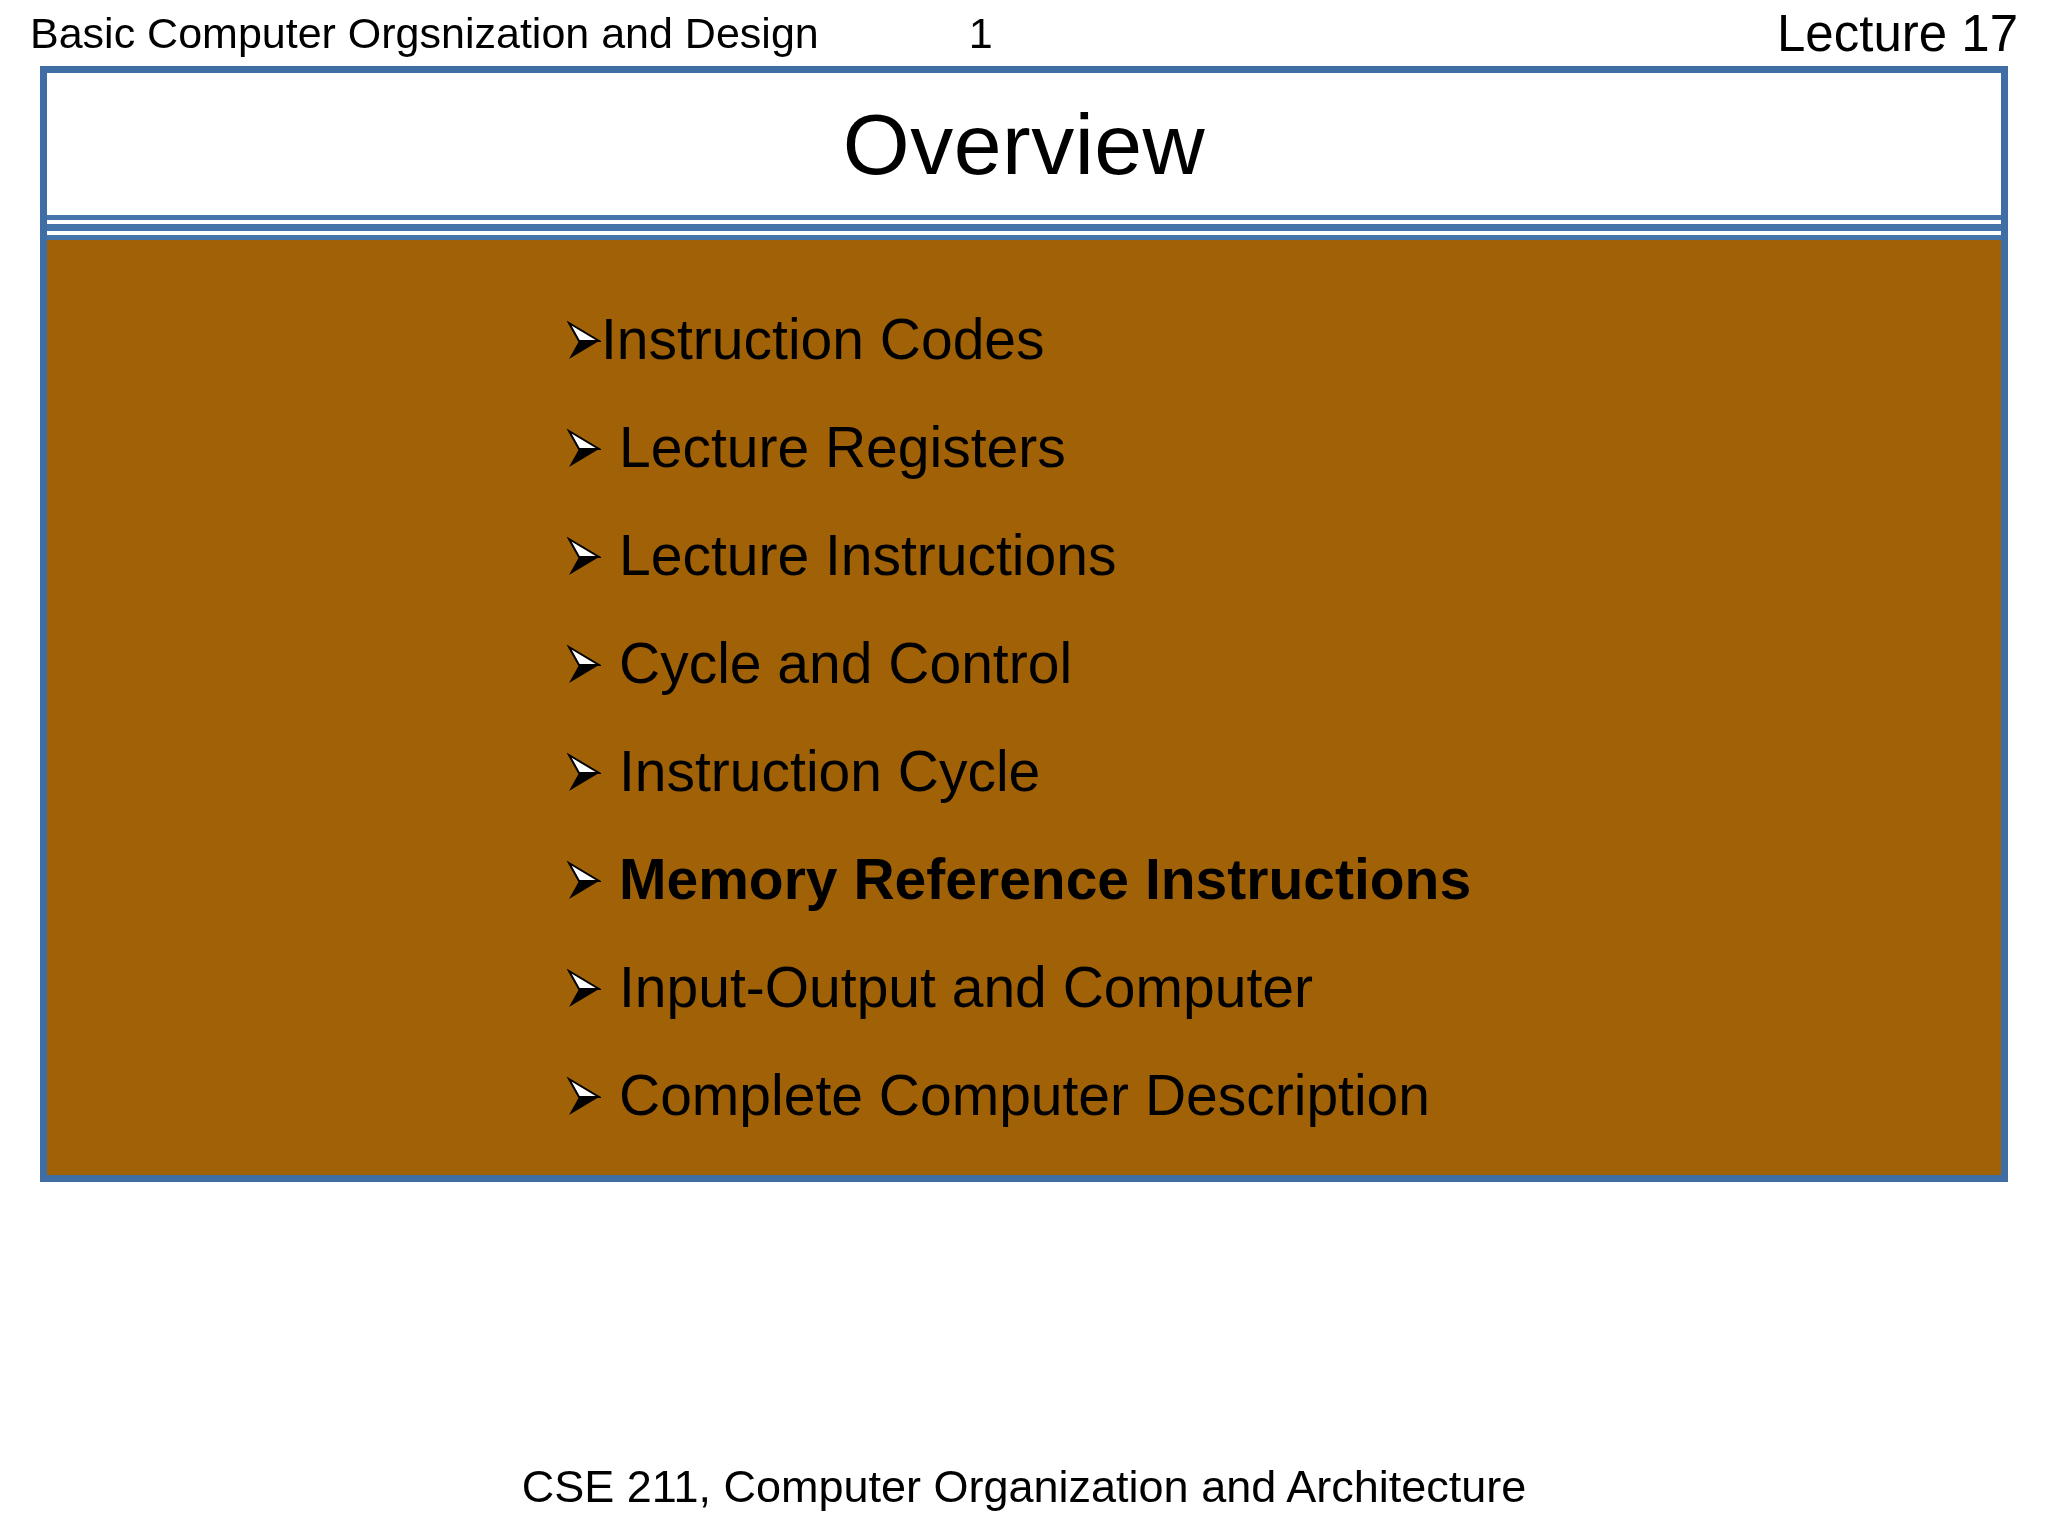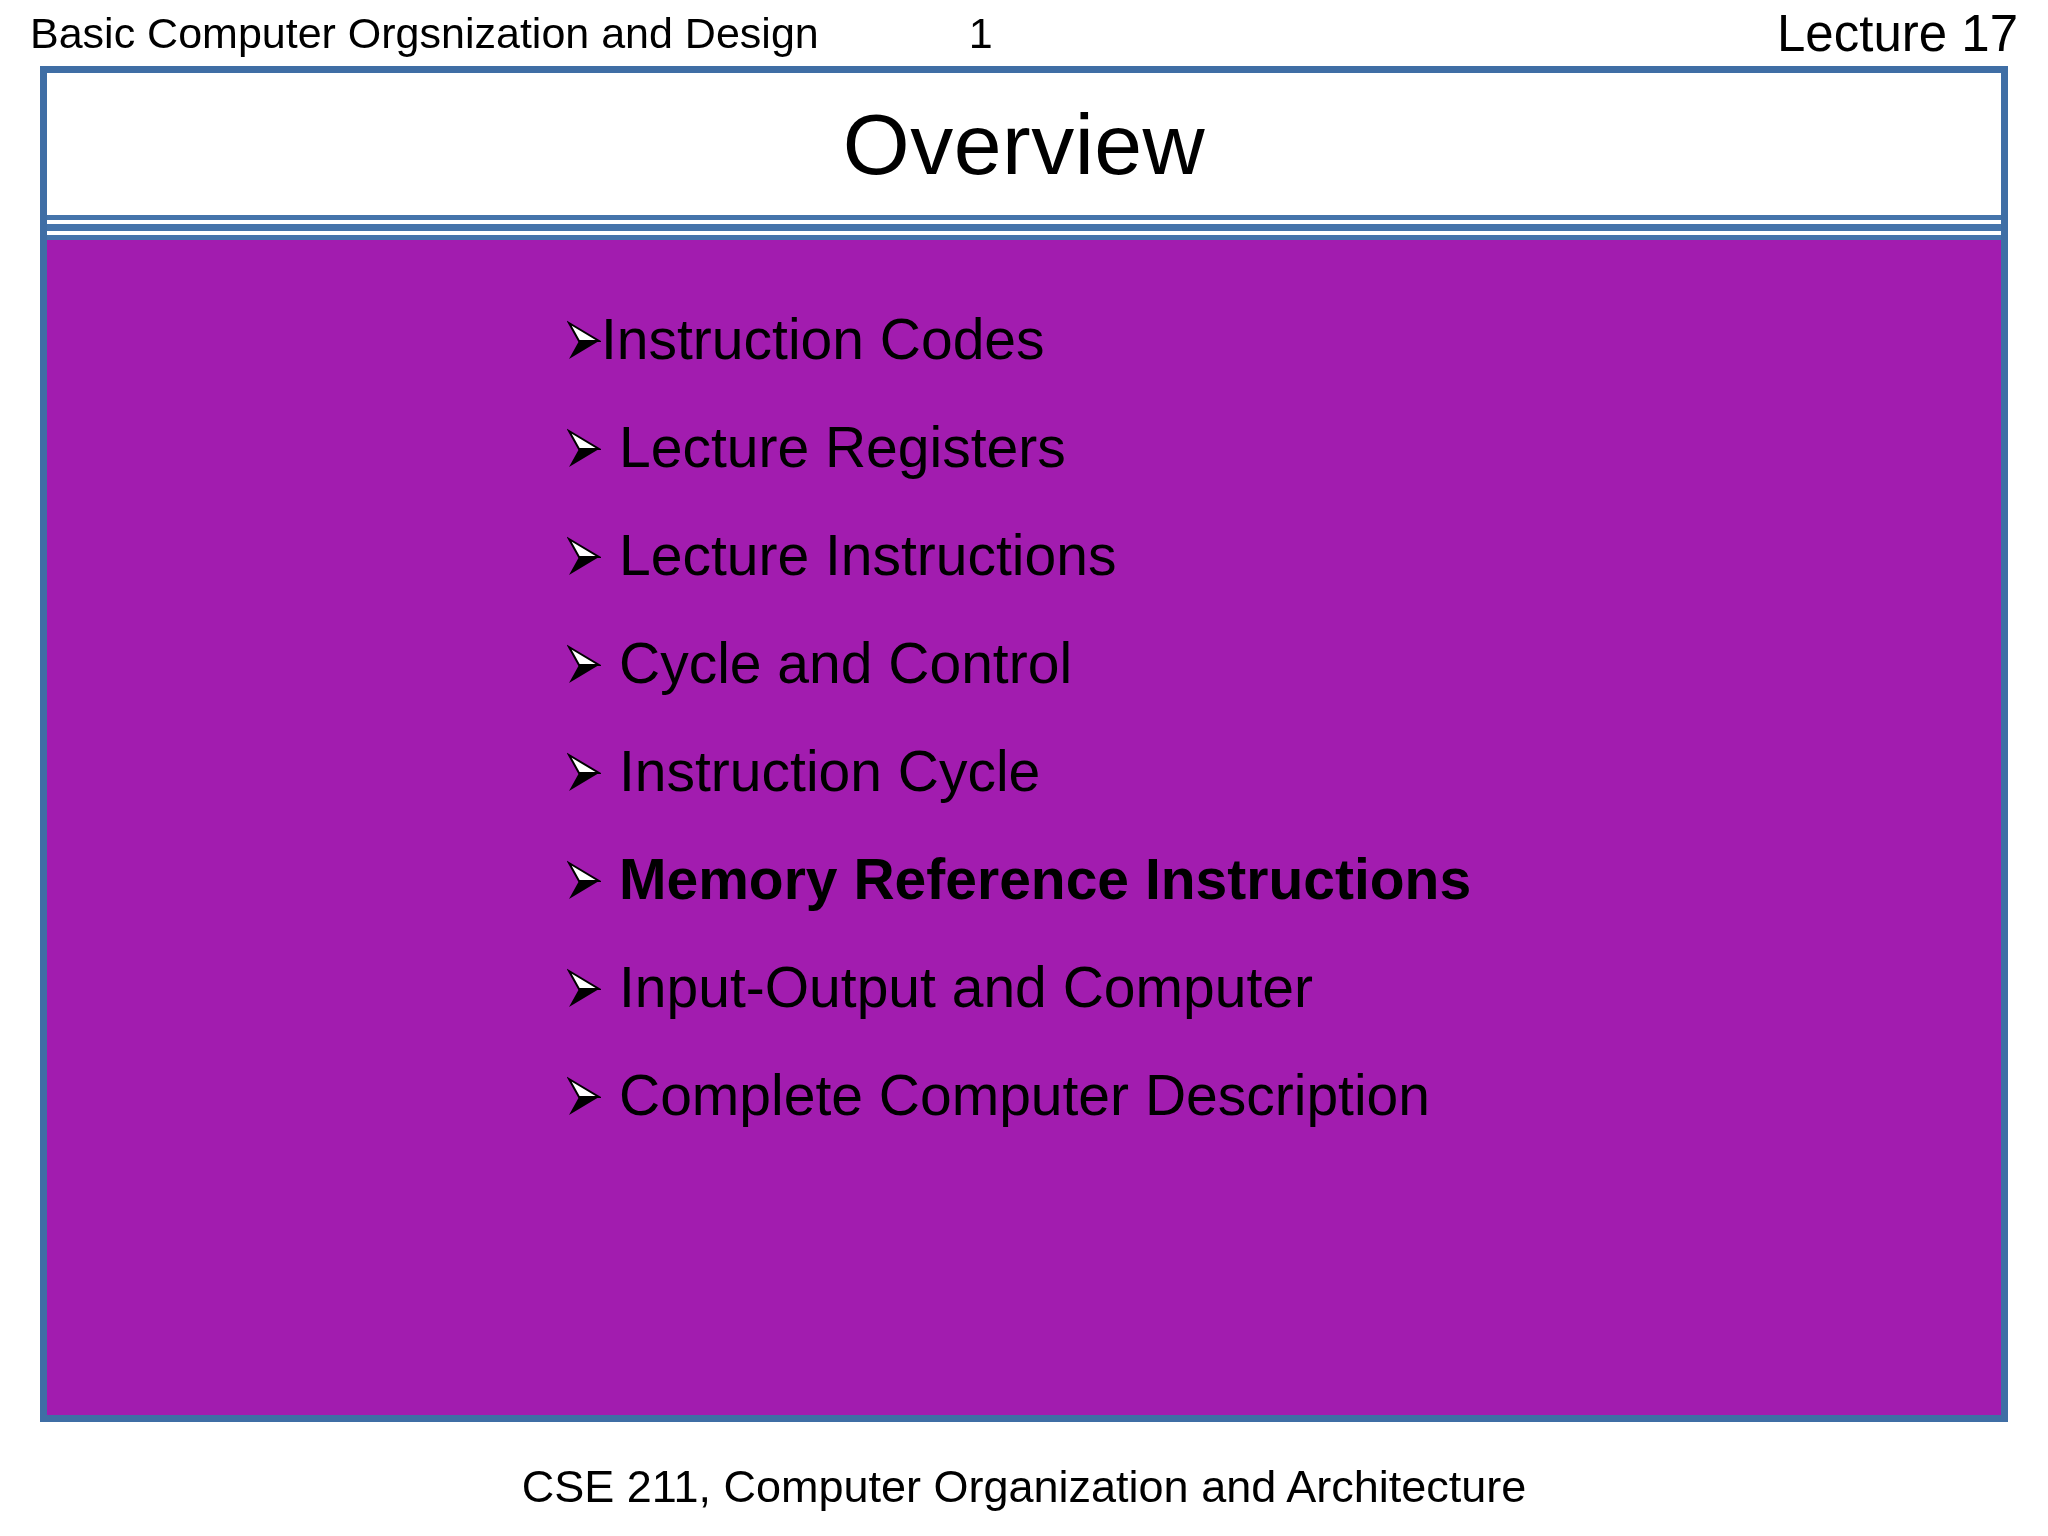--- a/index.html
+++ b/index.html
@@ -44,21 +44,21 @@
     margin-left: auto;
     white-space: nowrap;
   }
 
   
   .slide-frame {
     position: absolute;
     left: 40px;
     top: 66px;
     width: 1968px;
-    height: 1356px;
+    height: 1116px;
     box-sizing: border-box;
     border: 7px solid #3f6ea5;
     background: #ffffff;
     display: flex;
     flex-direction: column;
   }
 
   
   .title-block {
     height: 142px;
@@ -90,21 +90,21 @@
     right: 0;
     background: #4574ab;
   }
   .divider .rule-top    { top: 0px;  height: 5px; }
   .divider .rule-middle { top: 9px;  height: 7px; }
   .divider .rule-bottom { top: 20px; height: 5px; }
 
   
   .content-body {
     flex: 1 1 auto;
-    background: #a21caf;
+    background: #a16207;
     padding: 72px 0 0 0;
     box-sizing: border-box;
   }
   .bullet-list {
     list-style: none;
     margin: 0;
     padding: 0 0 0 520px;
   }
   .bullet-item {
     display: flex;

